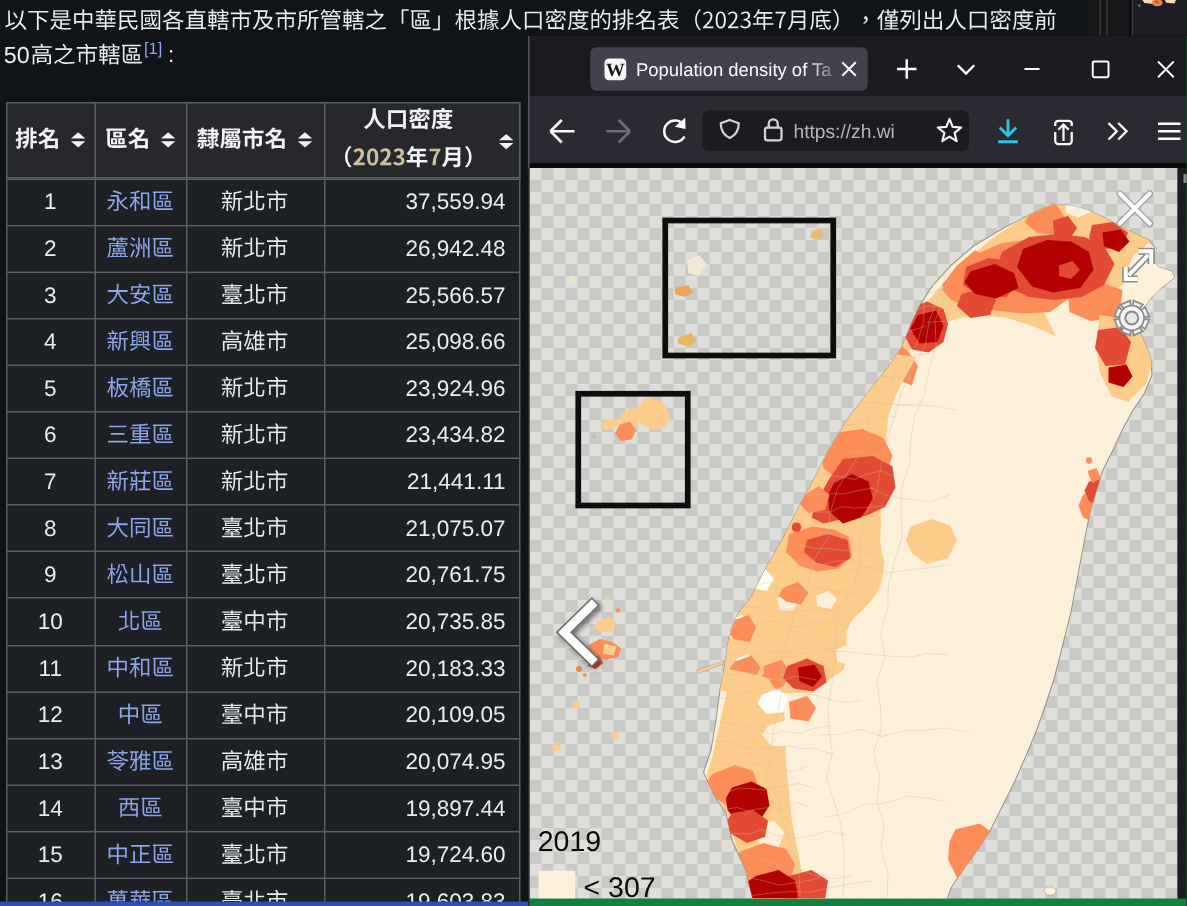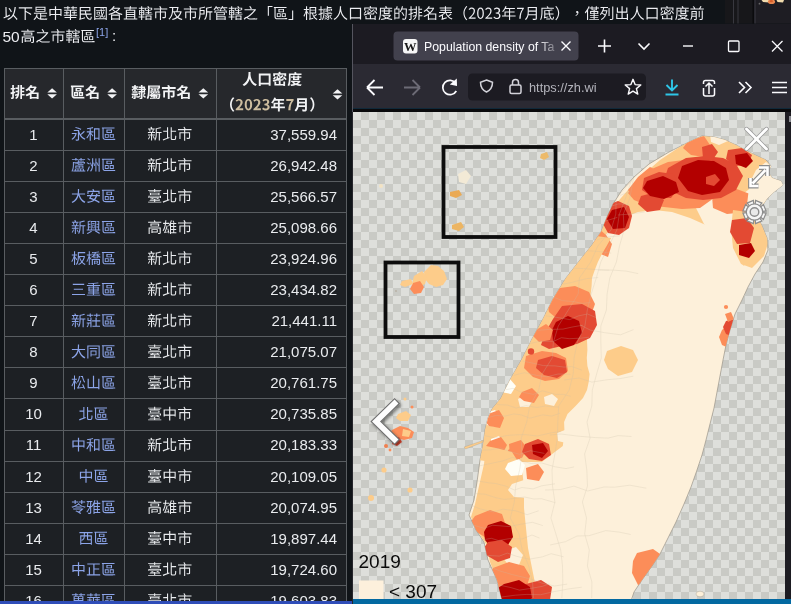--- a/index.html
+++ b/index.html
@@ -422,21 +422,21 @@
       <use href="#r55" x="15.0"></use>
       <use href="#r18" x="30.0"></use>
     </g>
     <g fill="#e9ebee" transform="translate(147.2,605.9)">
       <use href="#r51" x="0.0"></use>
       <use href="#r17" x="15.0"></use>
       <use href="#r30" x="30.0"></use>
     </g>
     <text x="337.0" y="605.9" text-anchor="end" font-family="Liberation Sans" font-size="15" fill="#e9ebee">19,603.83</text>
   </svg>
-<div style="position:absolute;left:352px;top:24px;width:439px;height:580px;z-index:3;background:#0369a1">
+<div style="position:absolute;left:352px;top:24px;width:439px;height:580px;z-index:3;background:#15803d">
   <div style="position:absolute;left:0;top:84.5px;width:439px;height:3.5px;background:#0a0a0c"></div>
   <div class="checker" style="position:absolute;left:1px;top:88px;width:432px;height:487px"></div>
   <div style="position:absolute;left:433px;top:88px;width:6px;height:487px;background:#1d1c22"></div>
   <div style="position:absolute;left:437px;top:92px;width:2px;height:6px;background:#8a8a90"></div>
   <div style="position:absolute;left:1px;top:88px;width:432px;height:487px;overflow:hidden">
       <svg width="438" height="487" viewBox="353 112 438 487" style="position:absolute;left:0;top:0">
         <defs>
           <clipPath id="isl">
             <path d="M702 136 L689 142 L669 152 L649 164 L634 177 L622 190 L613 204 L607 217 L601 232 L592 245 L580 260 L566 278 L553 299 L543 319 L532 339 L522 359 L511 378 L501 398 L492 409 L488 418 L485 430 L483 445 L480 460 L477 482 L474 500 L469 515 L476 530 L484 542 L488 560 L497 580 L503 604 L630 604 L634 592 L642 580 L652 566 L660 554 L668 538 L676 522 L684 504 L691 487 L697 470 L702 455 L706 440 L710 424 L714 408 L717 392 L720 376 L723 360 L726 345 L730 330 L735 314 L742 300 L748 287 L755 274 L763 262 L768 250 L767 238 L762 226 L757 216 L761 208 L766 200 L774 192 L783 185 L781 181 L772 178 L768 172 L771 166 L766 160 L757 156 L749 152 L736 145 L725 140 L714 137Z"></path>
           </clipPath>

